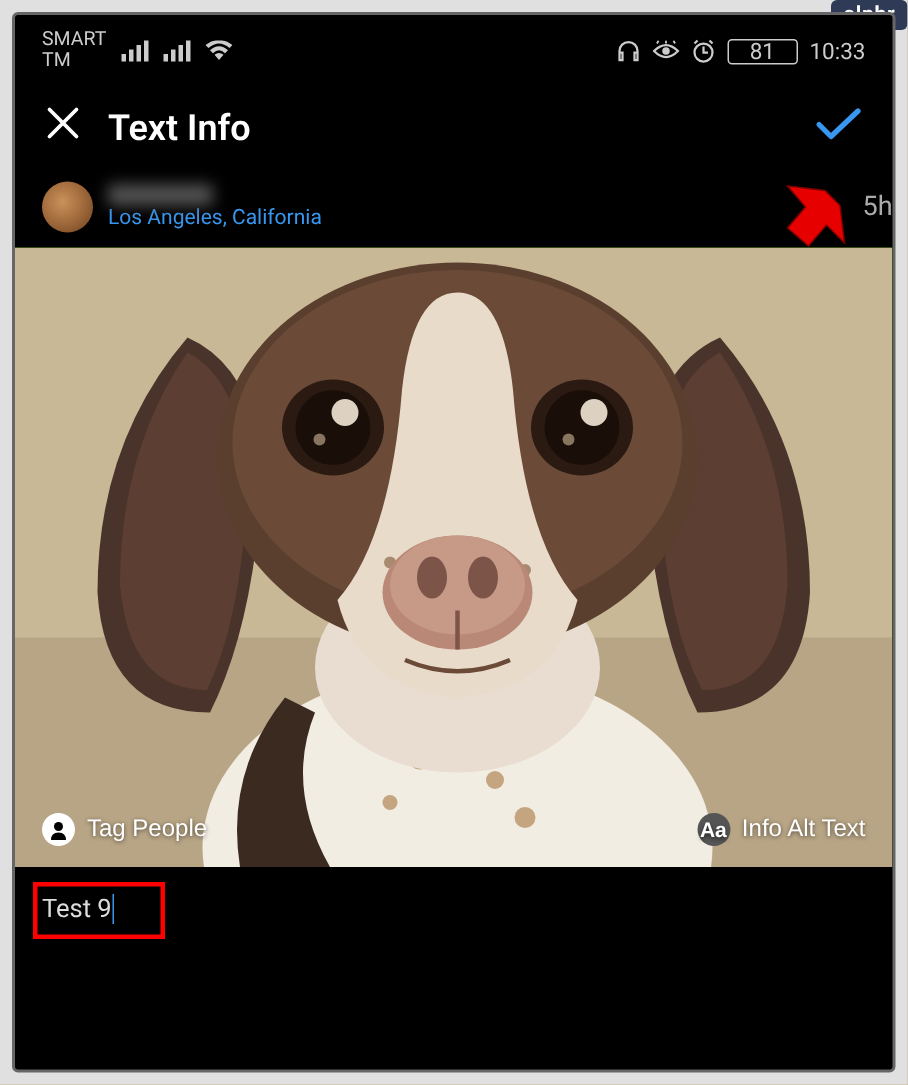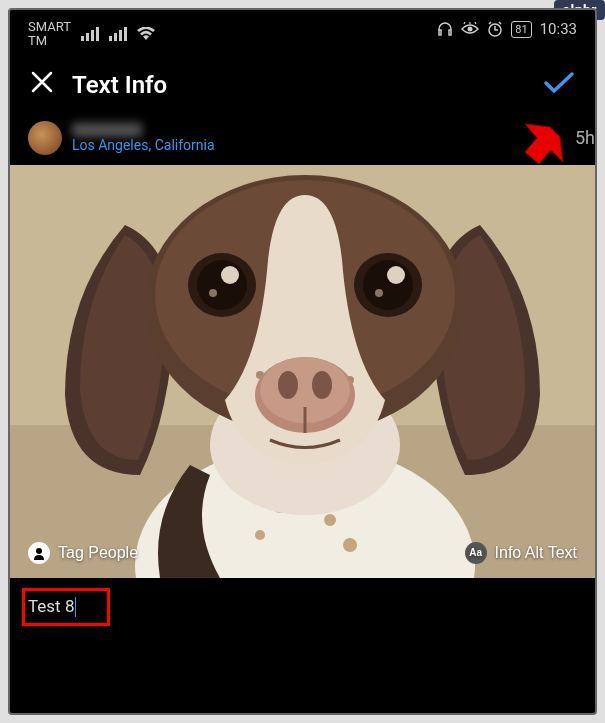--- a/index.html
+++ b/index.html
@@ -21,21 +21,21 @@
       right: 8px;
       bottom: 8px;
       background: #000;
       border: 2px solid #666;
       border-radius: 4px;
       overflow: hidden;
     }
     .status-bar {
       display: flex;
       justify-content: space-between;
-      align-items: flex-start;
+      align-items: center;
       padding: 10px 18px 6px 18px;
       color: #bbb;
       font-size: 14px;
     }
     .status-left {
       display: flex;
       align-items: center;
       gap: 10px;
     }
     .carrier {
@@ -63,22 +63,22 @@
     .status-right {
       display: flex;
       align-items: center;
       gap: 8px;
       font-size: 15px;
       color: #ccc;
     }
     .battery {
       border: 1px solid #ccc;
       border-radius: 3px;
-      padding: 0 3px;
-      font-size: 11px;
+      padding: 0 14px;
+      font-size: 15px;
       line-height: 15px;
     }
     .header {
       display: flex;
       align-items: center;
       padding: 14px 20px;
       gap: 18px;
     }
     .close-btn {
       color: #fff;
@@ -348,24 +348,24 @@
       <button class="tag-btn">
         <span class="icon-circle">
           <svg width="14" height="14" viewBox="0 0 14 14">
               <circle cx="7" cy="5" r="3" fill="#000"></circle>
               <path d="M2 14 Q2 9 7 9 Q12 9 12 14 Z" fill="#000"></path>
             </svg>
         </span>
         <span>Tag People</span>
       </button>
       <button class="tag-btn">
-        <span class="icon-circle" style="background:#555;color:#fff;font-size:10px">Aa</span>
+        <span class="icon-circle" style="background:#555;color:#fff;font-size:14px">Aa</span>
         <span>Info Alt Text</span>
       </button>
     </div>
   </div>
 
   <div class="caption-area">
-    <span style="color:#ddd;font-size:17px">Test 8</span><span class="cursor"></span>
+    <span style="color:#ddd;font-size:17px">Test 9</span><span class="cursor"></span>
     <div class="caption-highlight"></div>
   </div>
 
 </div>
 
 </body></html>

